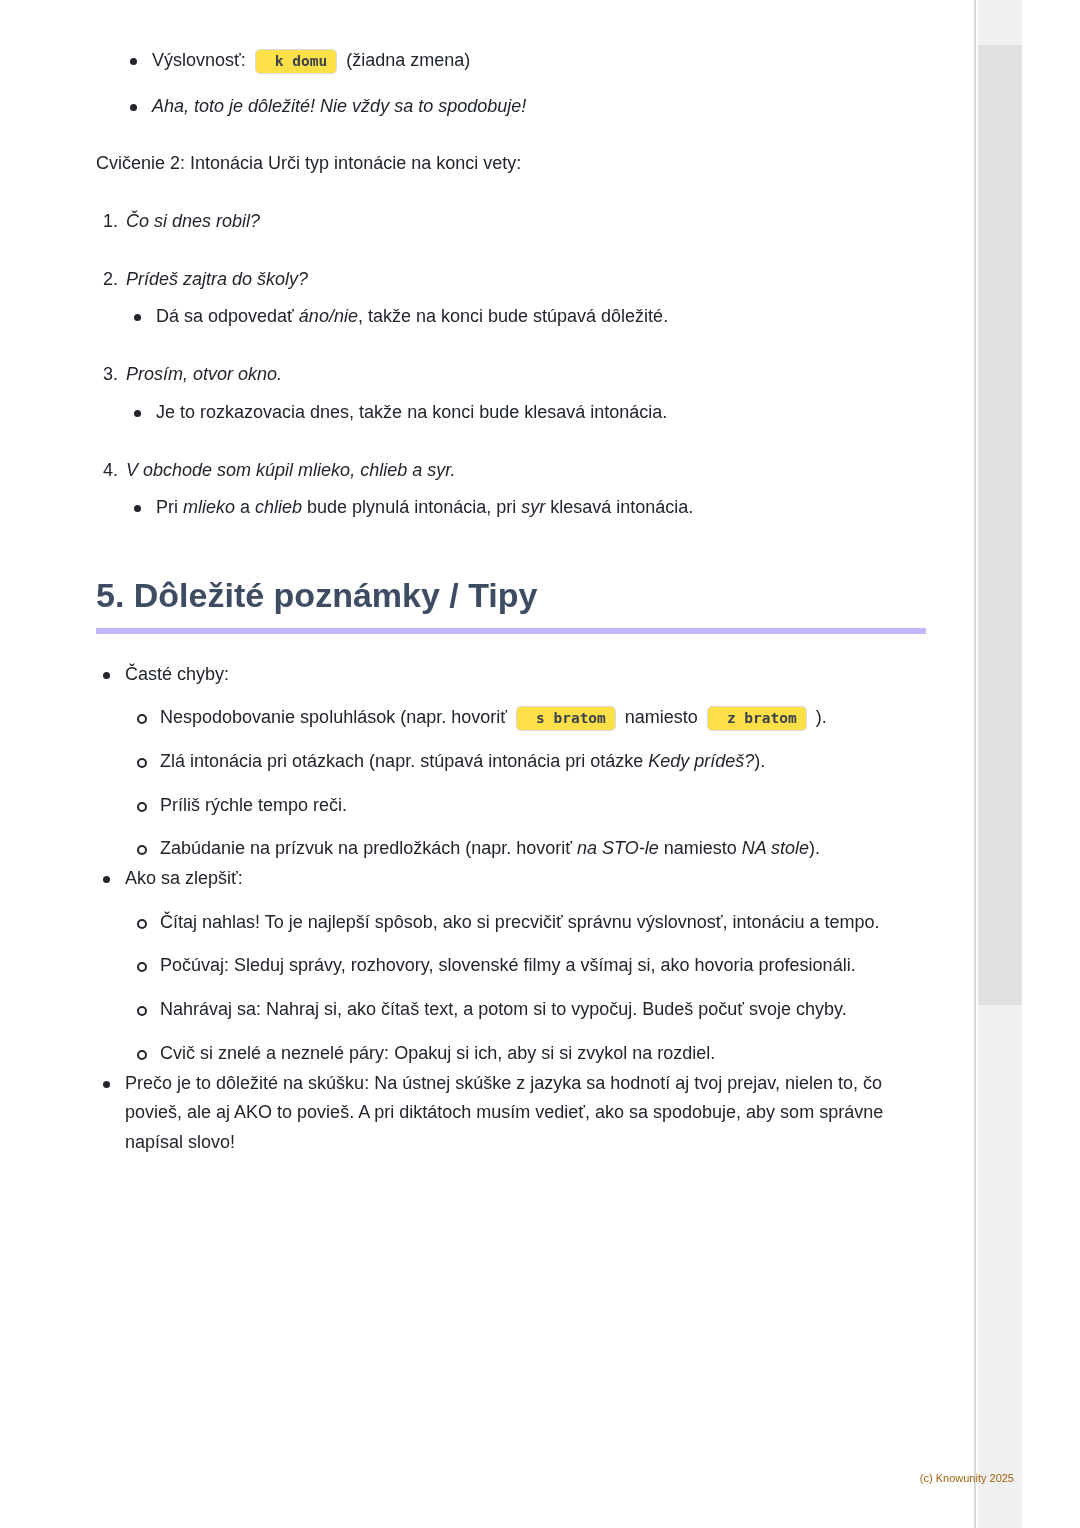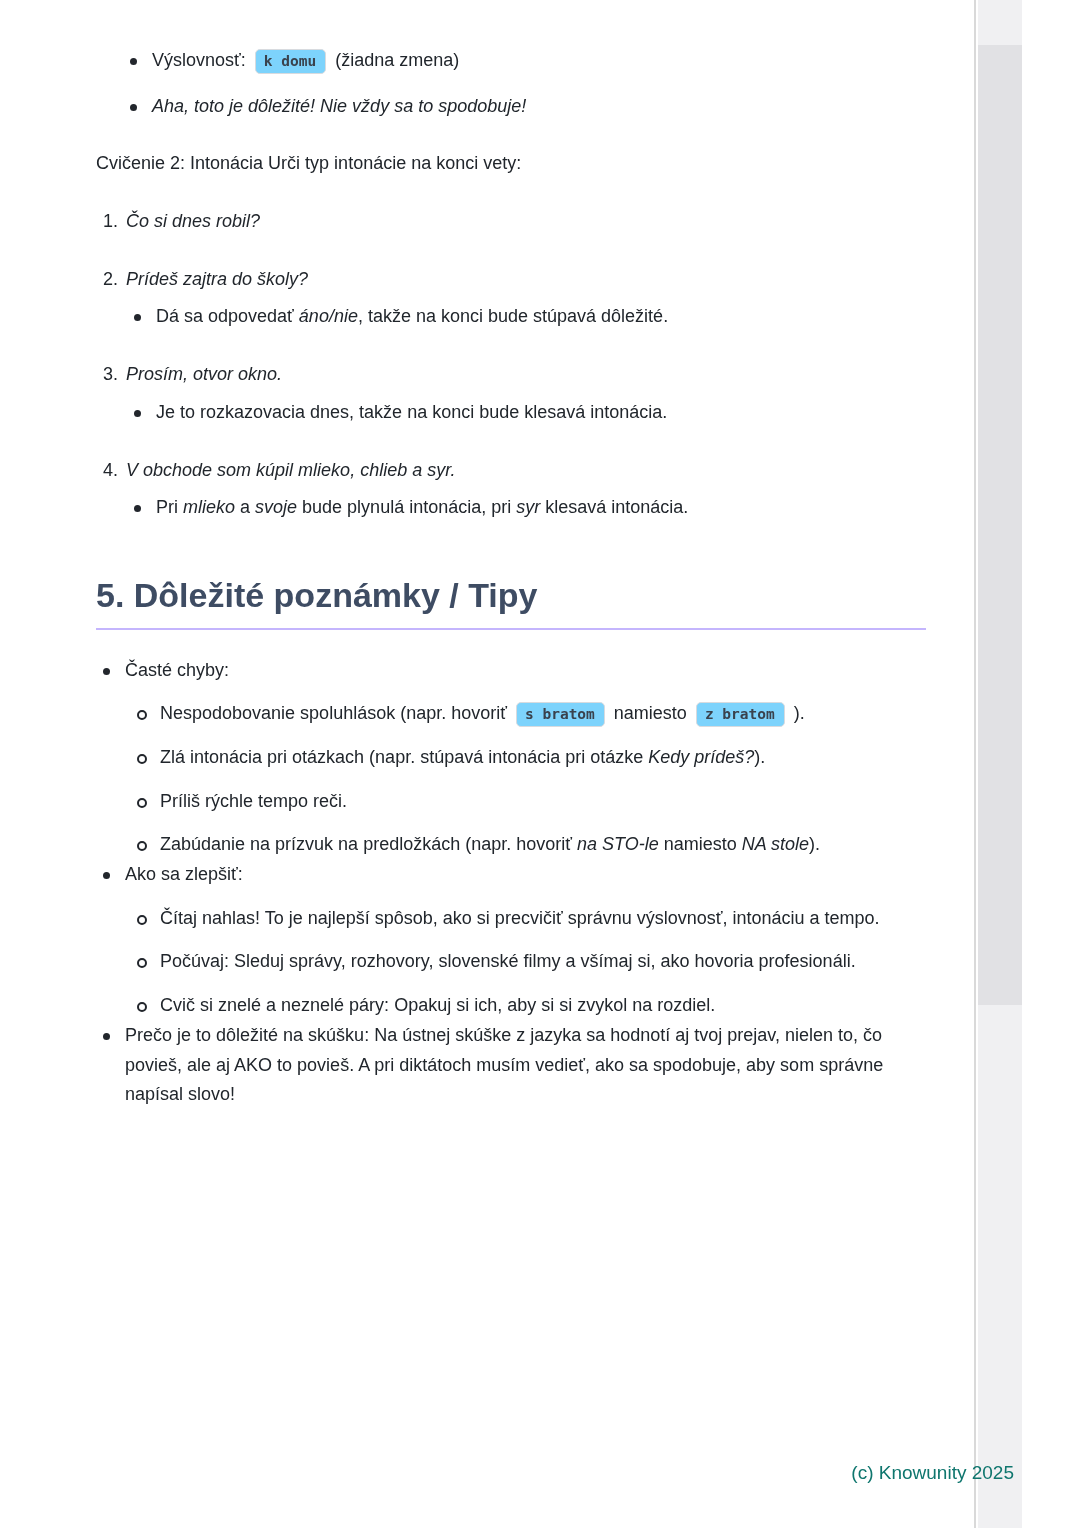--- a/index.html
+++ b/index.html
@@ -17,33 +17,33 @@
   .top-bullets{margin-left:34px;}
   .top-bullets .row + .row{margin-top:16px;}
 
   .lead{margin:28px 0 28px 0;}
 
   .exercise{margin-top:0;}
   .ex-item{margin-left:7px;margin-top:28px;}
   .ex-item .ans{margin-left:31px;margin-top:8px;}
 
   .section-heading{font-size:34px;font-weight:700;color:#3e4c63;margin:52px 0 26px 0;
-    padding-bottom:12px;border-bottom:2px solid #c4b5fd;line-height:1.2;}
+    padding-bottom:12px;border-bottom:6px solid #c4b5fd;line-height:1.2;}
 
   .group{}
   .group .lvl1{margin-left:7px;}
   .group .lvl2{margin-left:41px;margin-top:14px;}
 
   .b{font-weight:400;}
   .i{font-style:italic;}
   .code{font-family:"DejaVu Sans Mono","Liberation Mono",monospace;font-size:14.5px;font-weight:700;
-    color:#3a424d;background:#7dd3fc;border:1px solid #d8dbdf;border-radius:5px;
-    padding:2px 9px 3px 8px;margin:0 4px;line-height:1.25;display:inline-block;vertical-align:baseline;}
+    color:#3a424d;background:#fde047;border:1px solid #d8dbdf;border-radius:5px;
+    padding:2px 9px 3px 19px;margin:0 4px;line-height:1.25;display:inline-block;vertical-align:baseline;}
 
-  .footer{position:absolute;right:66px;bottom:44px;font-size:19px;color:#0f766e;z-index:6;}
+  .footer{position:absolute;right:66px;bottom:44px;font-size:11px;color:#a16207;z-index:6;}
 
   .page-divider{position:absolute;left:974px;top:0;width:2px;height:100%;background:#d9d9d9;z-index:3;}
   .scroll-track{position:absolute;left:978px;top:0;width:44px;height:100%;background:#f0f0f2;z-index:4;}
   .scroll-thumb{position:absolute;left:0;top:45px;width:100%;height:960px;background:#e1e1e4;}
 </style>
 </head>
 <body>
 
 <div class="page">
   <div class="content">
@@ -88,21 +88,21 @@
             <div class="txt"><span>Je to rozkazovacia dnes, takže na konci bude </span><span class="b">klesavá intonácia</span><span>.</span></div>
           </div>
         </div>
         <div class="ex-item">
           <div class="row">
             <span class="marker num">4.</span>
             <div class="txt"><span class="i">V obchode som kúpil mlieko, chlieb a syr.</span></div>
           </div>
           <div class="row ans">
             <span class="marker dot"></span>
-            <div class="txt"><span>Pri </span><span class="i">mlieko</span><span> a </span><span class="i">svoje</span><span> bude </span><span class="b">plynulá intonácia</span><span>, pri </span><span class="i">syr</span><span> </span><span class="b">klesavá intonácia</span><span>.</span></div>
+            <div class="txt"><span>Pri </span><span class="i">mlieko</span><span> a </span><span class="i">chlieb</span><span> bude </span><span class="b">plynulá intonácia</span><span>, pri </span><span class="i">syr</span><span> </span><span class="b">klesavá intonácia</span><span>.</span></div>
           </div>
         </div>
       </div>
 
     <h2 class="section-heading">5. Dôležité poznámky / Tipy</h2>
 
     <div class="section5">
         <div class="group">
           <div class="row lvl1">
             <span class="marker dot"></span>
@@ -133,20 +133,24 @@
           <div class="row lvl2">
             <span class="marker circ"></span>
             <div class="txt"><span class="b">Čítaj nahlas!</span><span> To je najlepší spôsob, ako si precvičiť správnu výslovnosť, intonáciu a tempo.</span></div>
           </div>
           <div class="row lvl2">
             <span class="marker circ"></span>
             <div class="txt"><span class="b">Počúvaj:</span><span> Sleduj správy, rozhovory, slovenské filmy a všímaj si, ako hovoria profesionáli.</span></div>
           </div>
           <div class="row lvl2">
             <span class="marker circ"></span>
+            <div class="txt"><span class="b">Nahrávaj sa:</span><span> Nahraj si, ako čítaš text, a potom si to vypočuj. Budeš počuť svoje chyby.</span></div>
+          </div>
+          <div class="row lvl2">
+            <span class="marker circ"></span>
             <div class="txt"><span class="b">Cvič si znelé a neznelé páry:</span><span> Opakuj si ich, aby si si zvykol na rozdiel.</span></div>
           </div>
         </div>
         <div class="group">
           <div class="row lvl1">
             <span class="marker dot"></span>
             <div class="txt"><span class="b">Prečo je to dôležité na skúšku:</span><span> Na ústnej skúške z jazyka sa hodnotí aj tvoj prejav, nielen to, čo povieš, ale aj AKO to povieš. A pri diktátoch musím vedieť, ako sa spodobuje, aby som správne napísal slovo!</span></div>
           </div>
         </div>
       </div>

